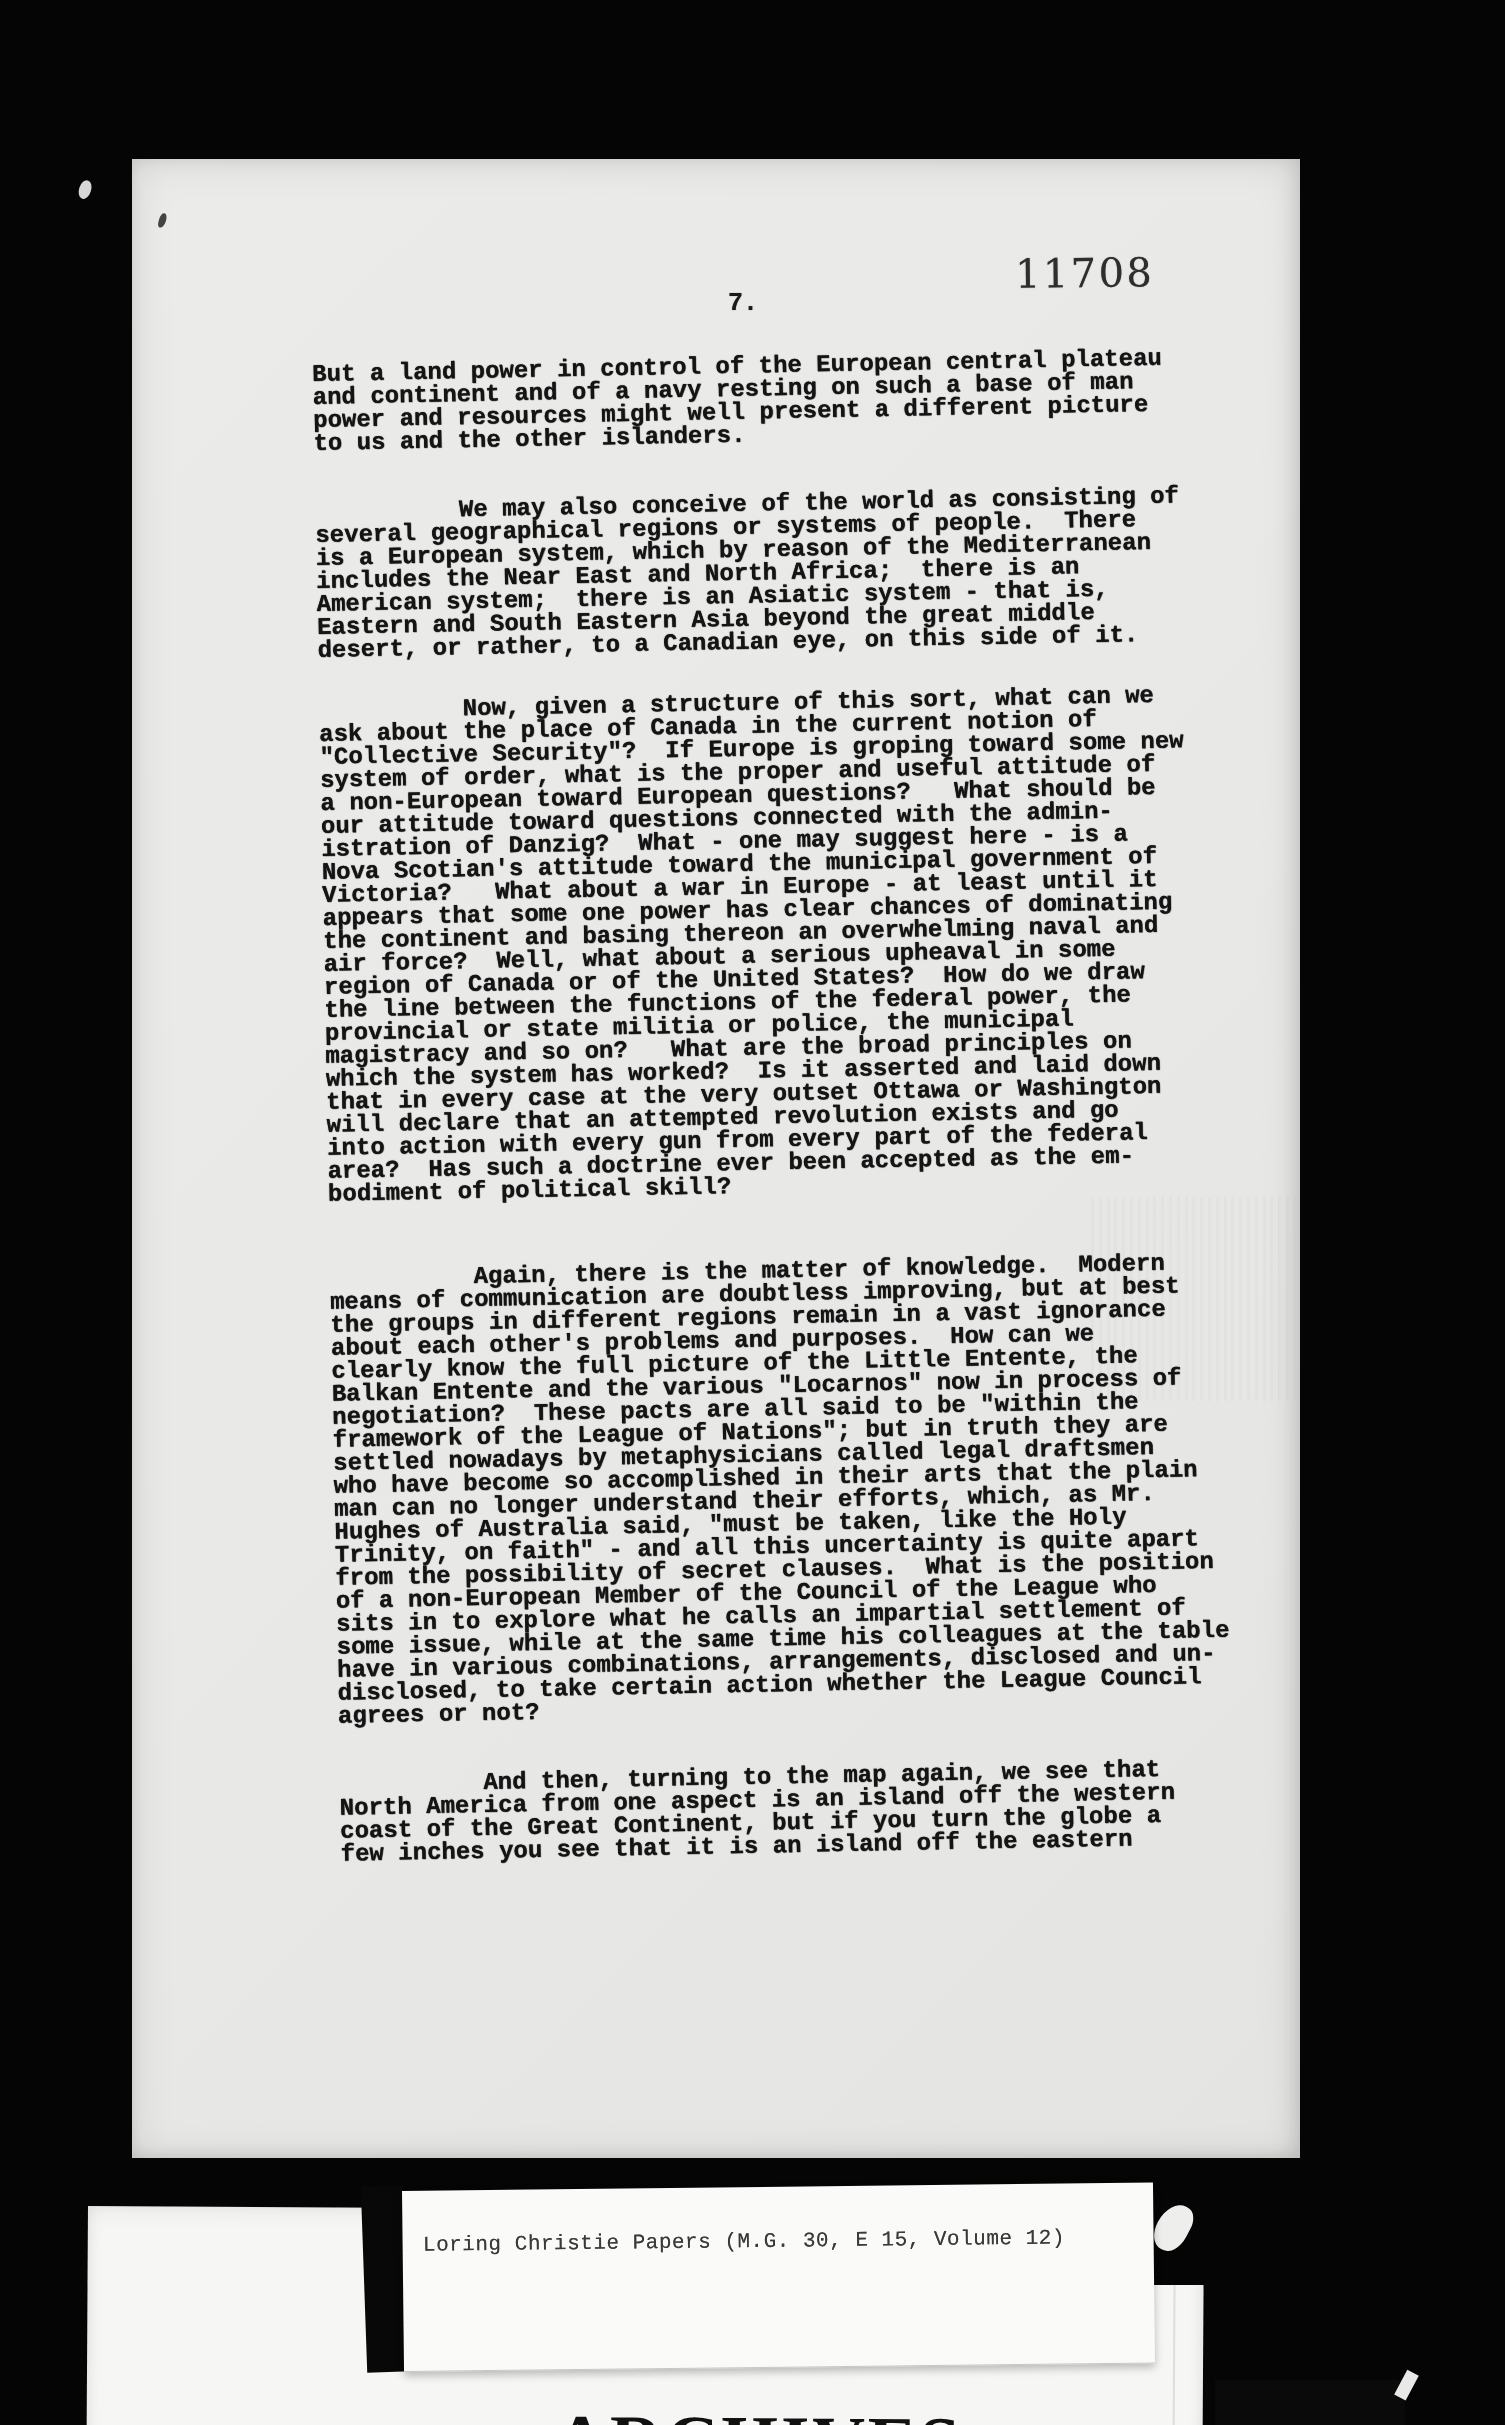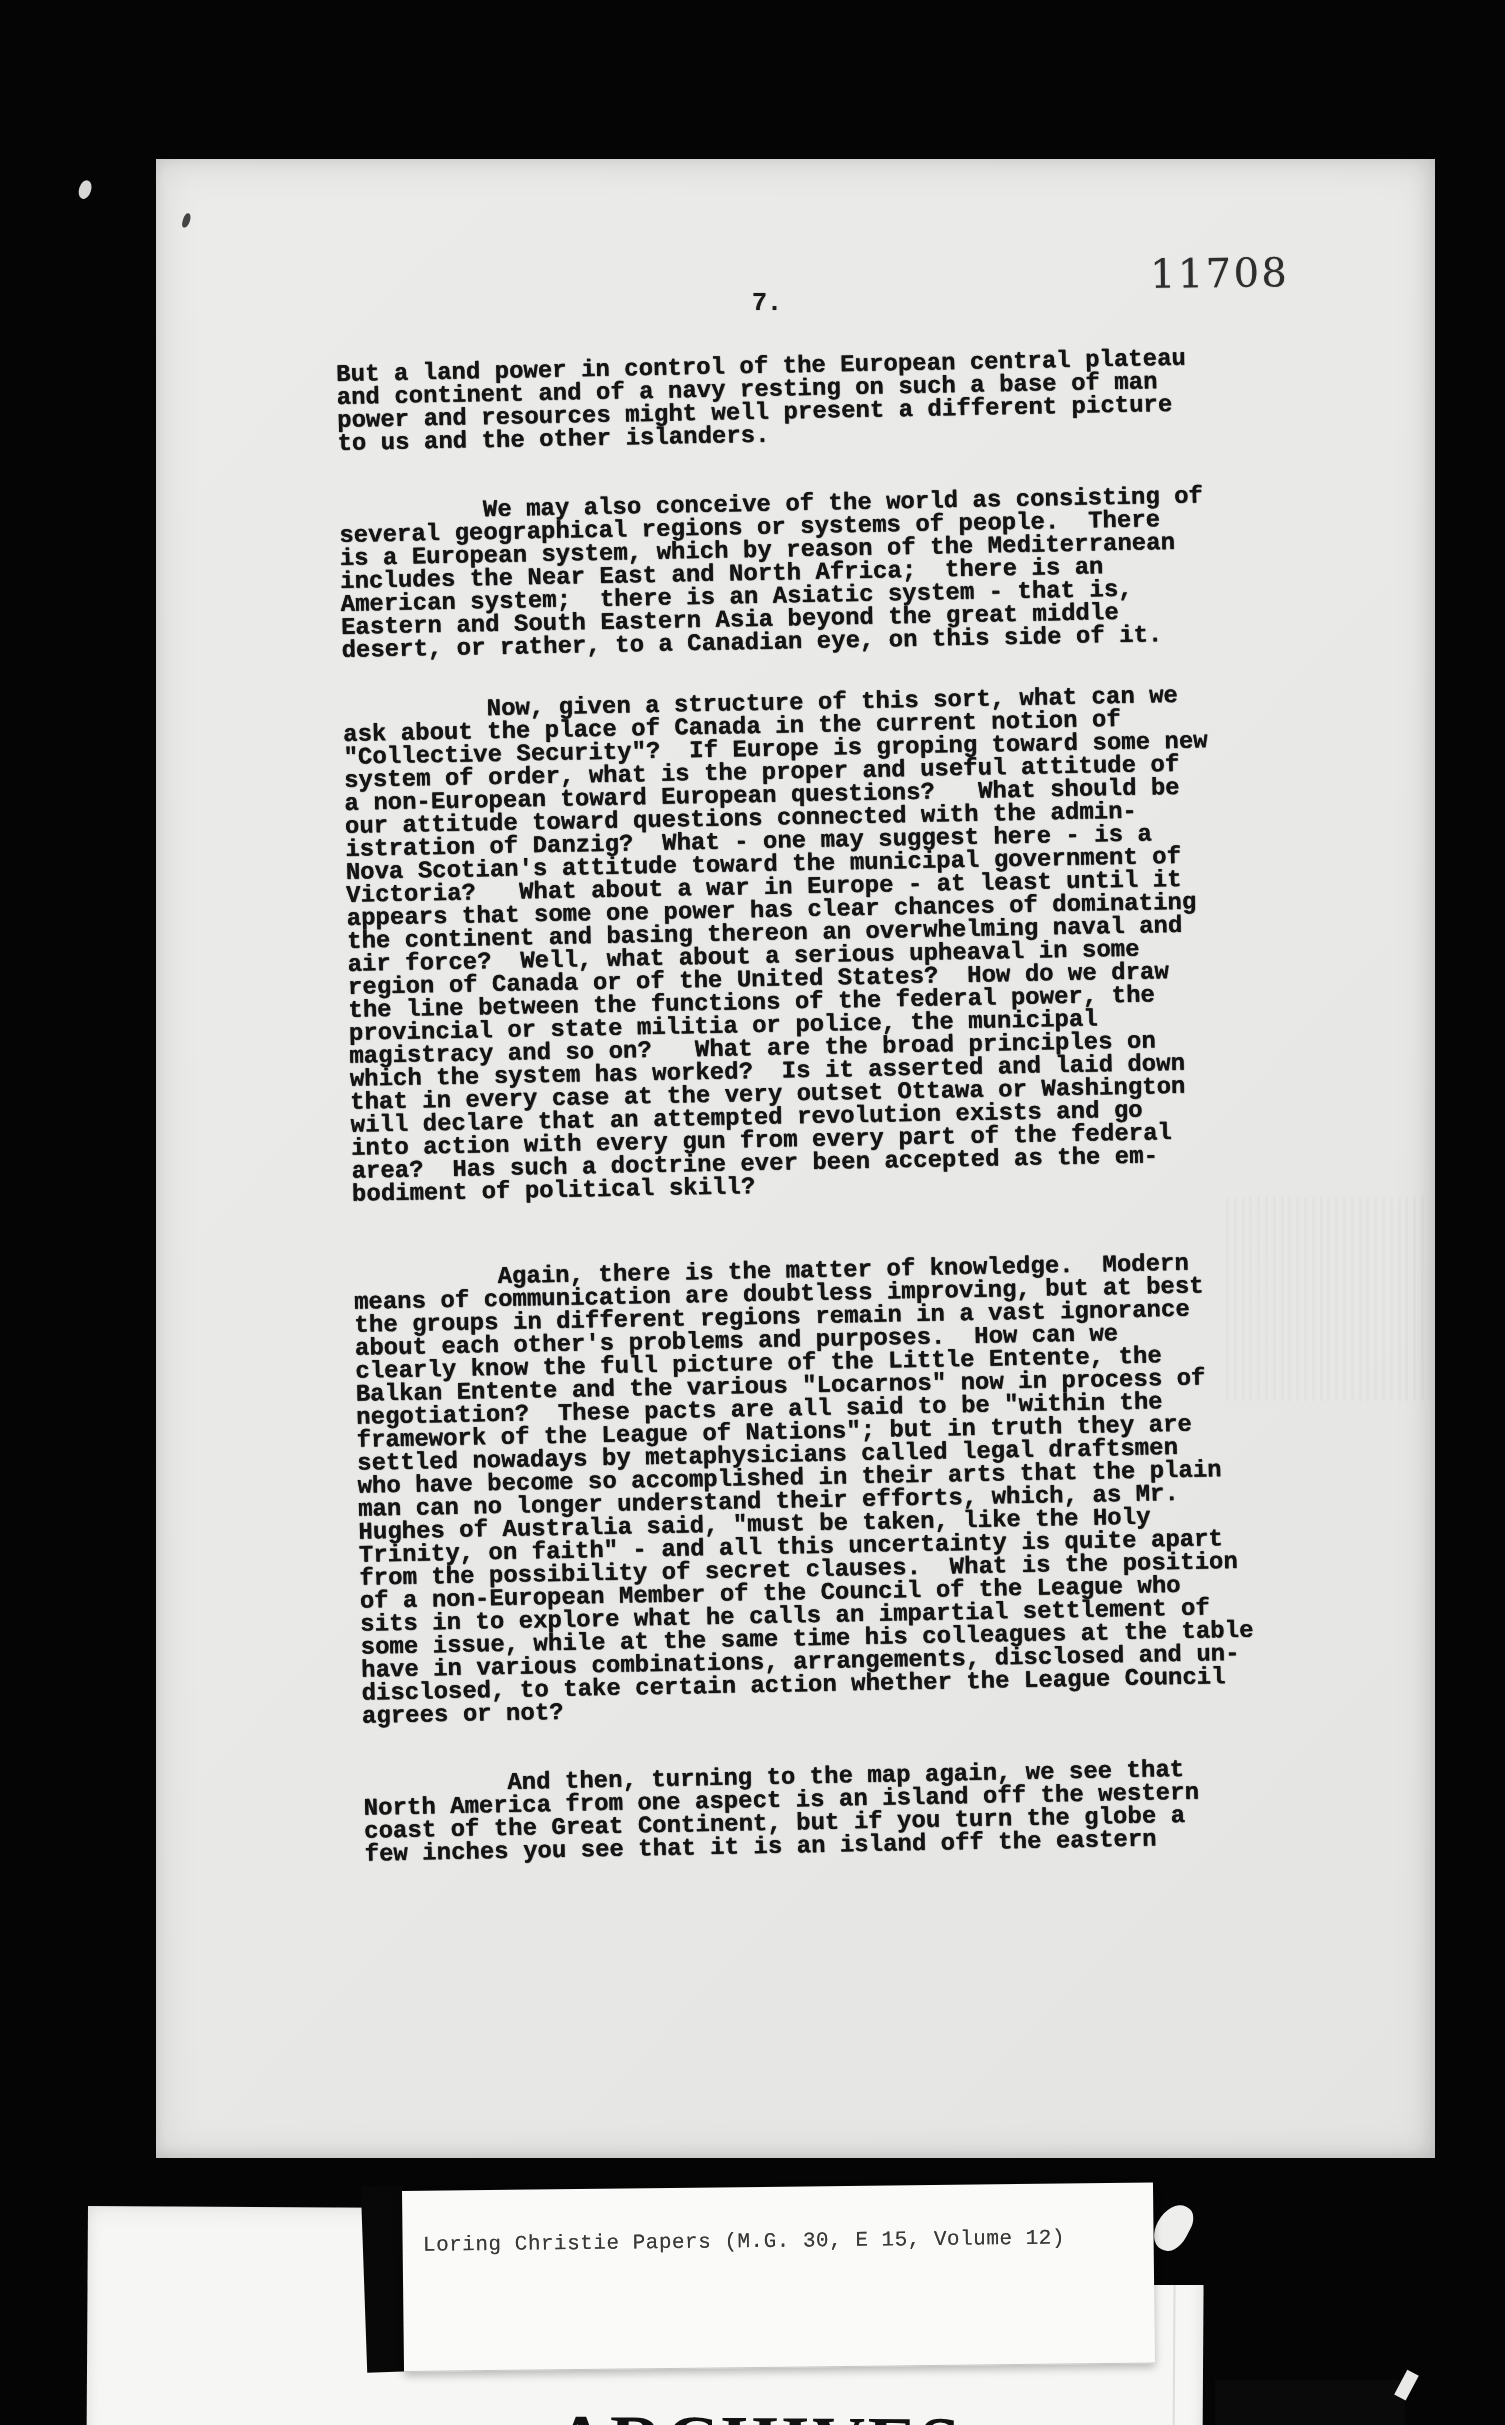--- a/index.html
+++ b/index.html
@@ -1,22 +1,22 @@
 <!DOCTYPE html>
 <html style="font-size:7.8px"><head>
 <meta charset="utf-8">
 <style>
   html,body{margin:0;padding:0;background:#000;}
   .scan{position:relative;width:1506px;height:2779px;background:#050505;overflow:hidden;
         font-family:"Liberation Mono",monospace;}
   
-  .page{position:absolute;left:132px;top:159px;width:1279px;height:2001px;
+  .page{position:absolute;left:132px;top:159px;width:1168px;height:2001px;
         background:linear-gradient(135deg,#ebecea 0%,#e9eae8 45%,#e4e5e3 100%);
         box-shadow:inset 0 0 44px rgba(0,0,0,0.10), inset -6.8px 0 19.4px rgba(0,0,0,0.07),
-                   inset 0 -4.9px 14.6px rgba(0,0,0,0.06);margin-left:24px;}
+                   inset 0 -4.9px 14.6px rgba(0,0,0,0.06);}
   .ink-speck{position:absolute;left:27px;top:54px;width:7.3px;height:14.6px;background:#262626;
         border-radius:50% 50% 60% 40%;transform:rotate(16deg);opacity:.85;}
   .stamp{position:absolute;right:146px;top:91px;font-family:"DejaVu Serif",serif;
         font-size:40px;letter-spacing:2.4px;color:#2e2e2e;transform:rotate(-0.6deg);
         text-shadow:0 0 1px rgba(40,40,40,.6);}
   .pageno{position:absolute;left:596px;top:130px;font-size:25px;font-weight:700;color:#1a1a1a;
         text-shadow:0 0 1px rgba(20,20,20,.7);}
   .textblock{position:absolute;left:180px;top:204px;width:922px;
         transform:rotate(-1.1deg);transform-origin:0 0;}
   .para{margin:0;white-space:pre-wrap;font-size:24px;line-height:23px;font-weight:700;

